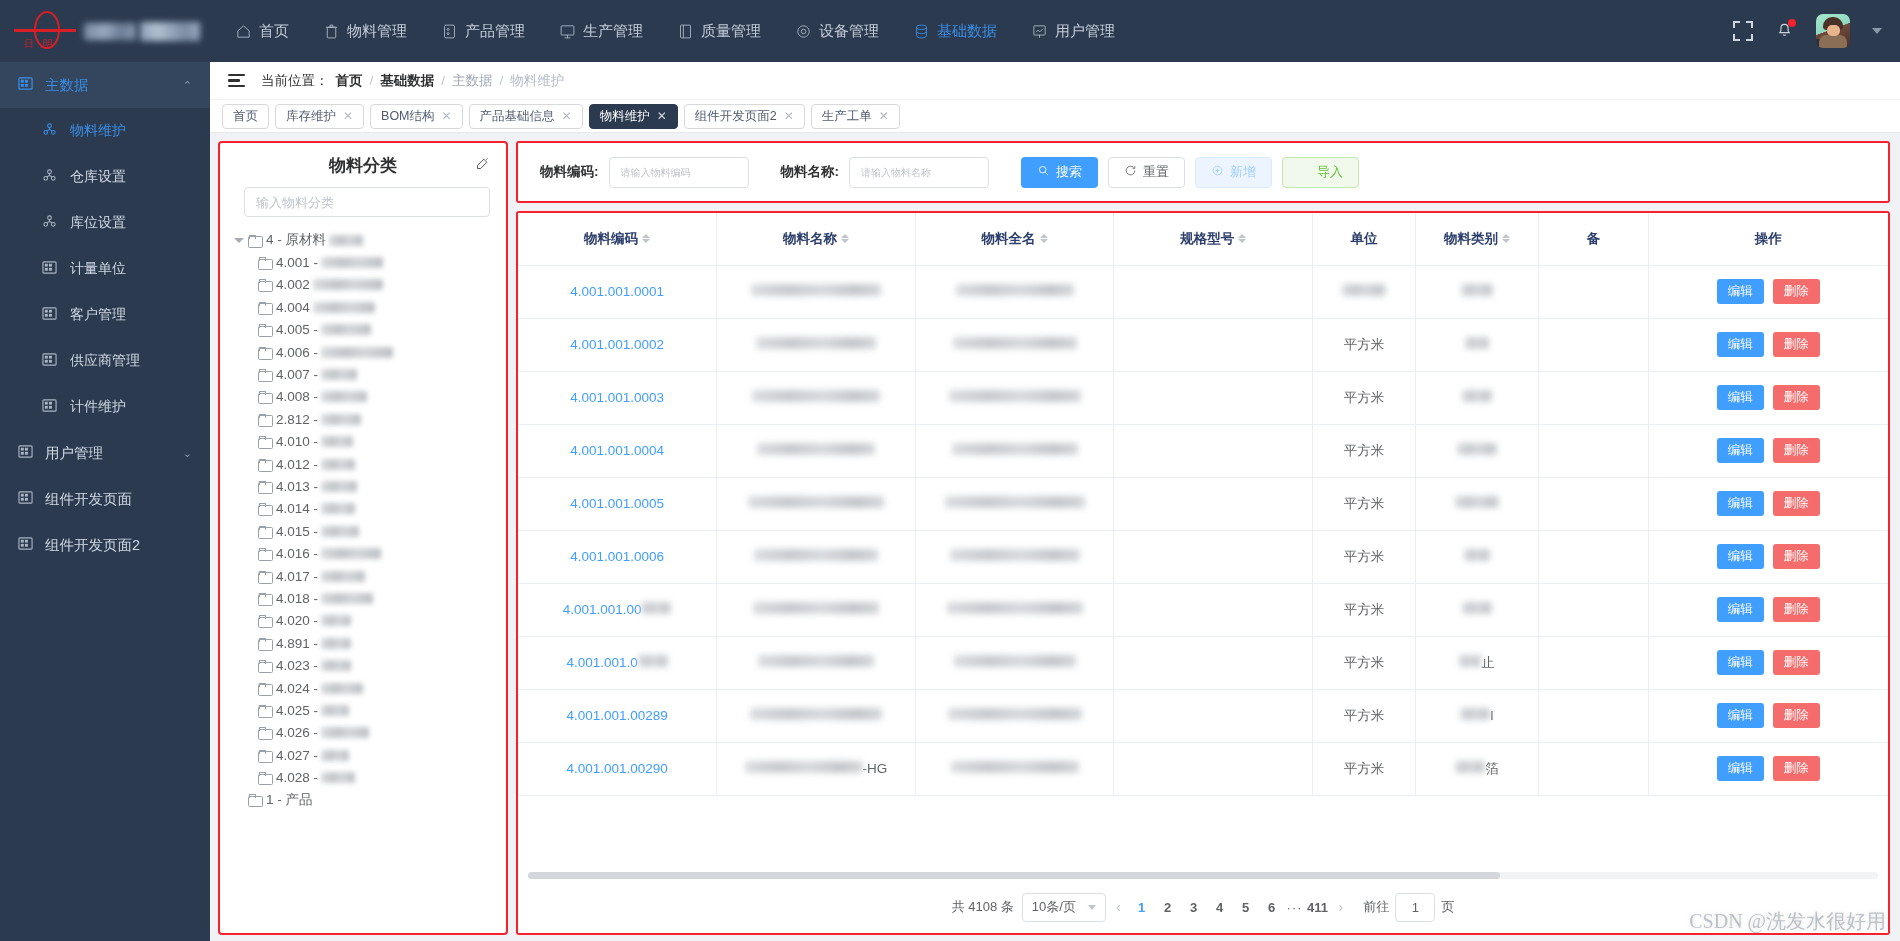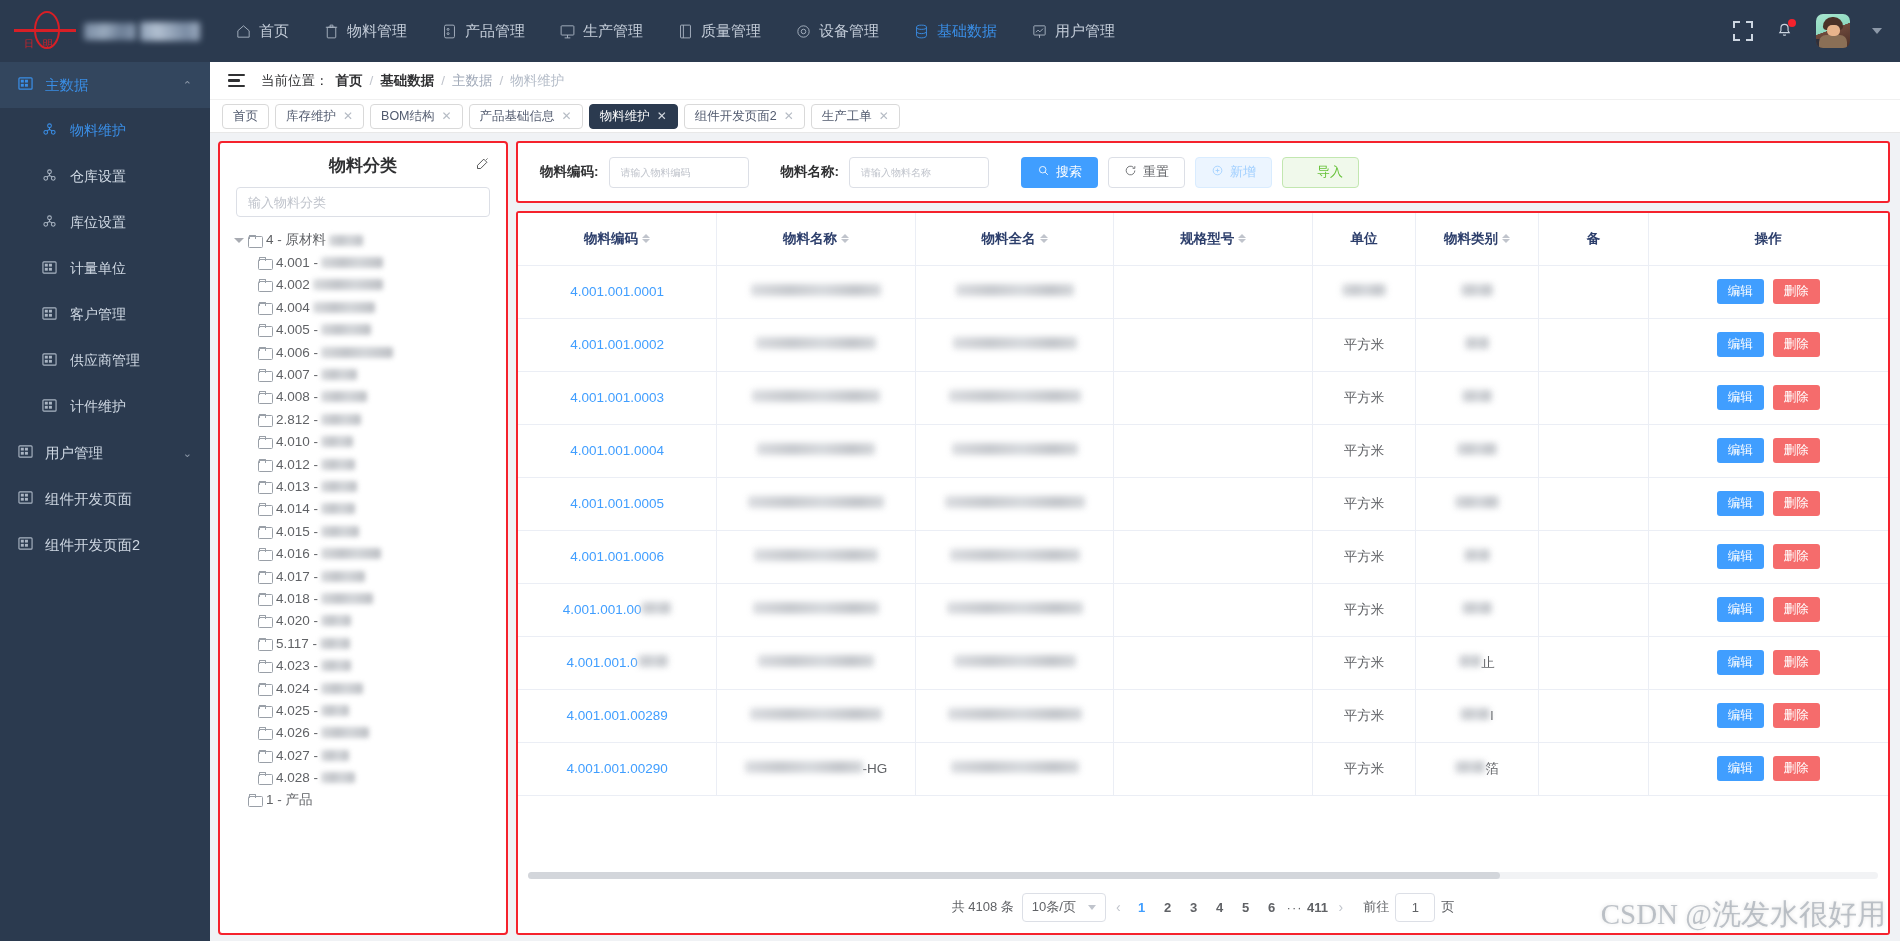--- a/index.html
+++ b/index.html
@@ -122,21 +122,21 @@
   
   .tree-card {
     width: 290px; flex: 0 0 290px; background: #fff; border-radius: 4px;
     display: flex; flex-direction: column; overflow: hidden; position: relative;
     border: 2px solid #f5222d;
   }
   .tree-head { display: flex; align-items: center; justify-content: center; height: 44px; position: relative; }
   .tree-title { font-size: 17px; font-weight: 700; color: #303133; }
   .tree-edit { position: absolute; right: 16px; top: 13px; cursor: pointer; }
   .tree-edit svg { width: 15px; height: 15px; stroke: #303133; fill: none; stroke-width: 1.3; }
-  .tree-search { padding: 0 16px 8px; }
+  .tree-search { padding: 0 16px 8px; margin-left: 8px; }
   .tree-search input {
     width: 100%; height: 30px; border: 1px solid #dcdfe6; border-radius: 4px;
     padding: 0 11px; font-size: 13px; color: #606266; outline: none;
     font-family: "Liberation Sans", sans-serif;
   }
   .tree-search input::placeholder { color: #c0c4cc; }
   .tree-body { flex: 1; overflow: hidden; padding: 4px 0 0 0; position: relative; }
   .tnode { display: flex; align-items: center; height: 22.4px; font-size: 13.5px; color: #606266; cursor: pointer; position: relative; }
   .tnode.root { padding-left: 14px; }
   .tnode.child { padding-left: 38px; }
@@ -229,21 +229,21 @@
   .pg-num { min-width: 22px; text-align: center; cursor: pointer; color: #606266; font-weight: 700; }
   .pg-num.active { color: #409eff; }
   .pg-ell { color: #606266; letter-spacing: 1px; }
   .pg-jump { display: inline-flex; align-items: center; gap: 6px; margin-left: 10px; }
   .pg-jump input {
     width: 40px; height: 29px; border: 1px solid #dcdfe6; border-radius: 4px; text-align: center;
     font-size: 13px; color: #606266; outline: none; font-family: "Liberation Sans", sans-serif;
   }
 
   .watermark {
-    position: absolute; right: 14px; bottom: 6px; font-size: 29px; color: rgba(255,255,255,.72);
+    position: absolute; right: 14px; bottom: 6px; font-size: 20px; color: rgba(255,255,255,.72);
     font-family: "Liberation Serif", serif; pointer-events: none; z-index: 30; white-space: nowrap;
     text-shadow: 0 0 4px rgba(0,0,0,.12);
   }
   .wm-dark { color: rgba(120,130,145,.45); }
 </style>
 </head>
 <body>
 
 <div class="app">
 
@@ -628,21 +628,21 @@
                 <span>4.018 -</span>
                 <span class="blurtxt" style="width: 52px;"></span>
               </div>
               <div class="tnode child">
                 <span class="folder"></span>
                 <span>4.020 -</span>
                 <span class="blurtxt" style="width: 30px;"></span>
               </div>
               <div class="tnode child">
                 <span class="folder"></span>
-                <span>5.117 -</span>
+                <span>4.891 -</span>
                 <span class="blurtxt" style="width: 30px;"></span>
               </div>
               <div class="tnode child">
                 <span class="folder"></span>
                 <span>4.023 -</span>
                 <span class="blurtxt" style="width: 30px;"></span>
               </div>
               <div class="tnode child">
                 <span class="folder"></span>
                 <span>4.024 -</span>

